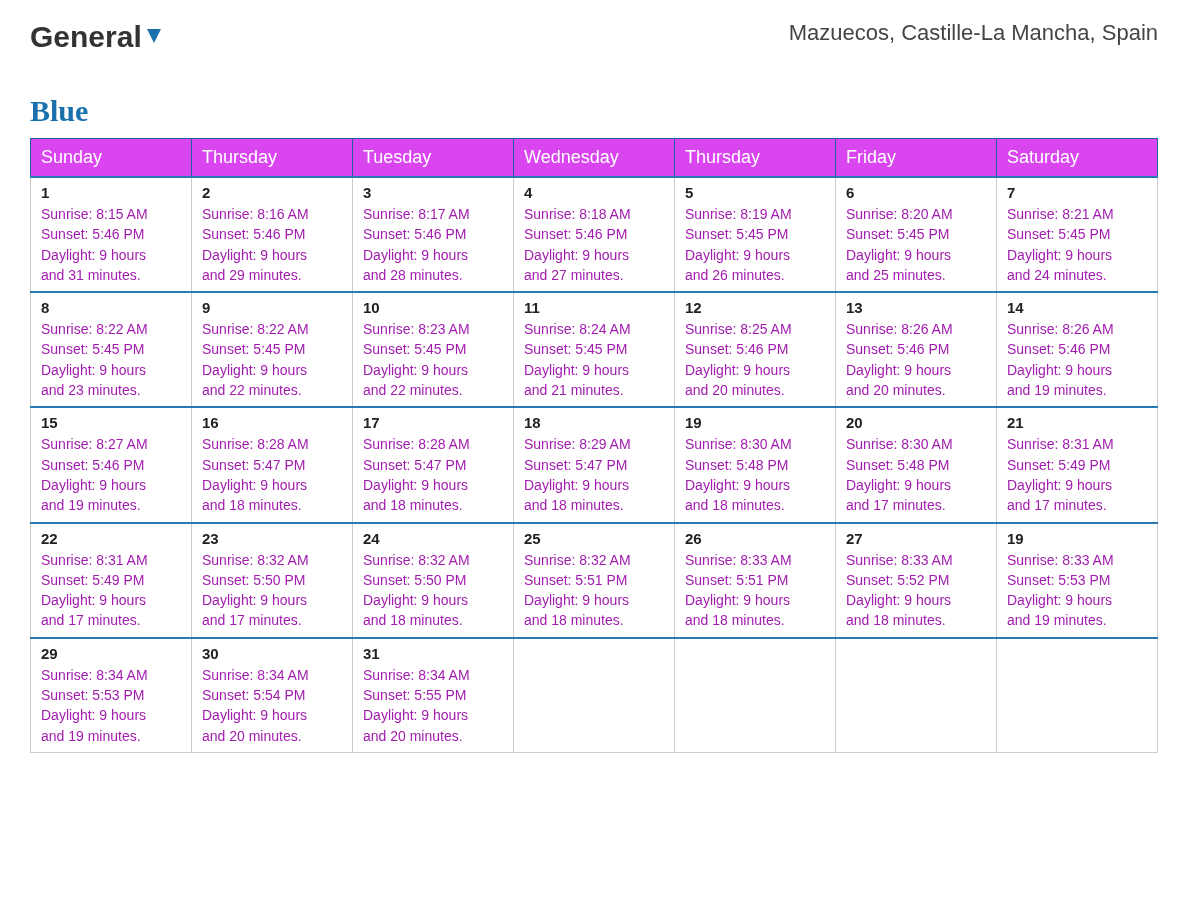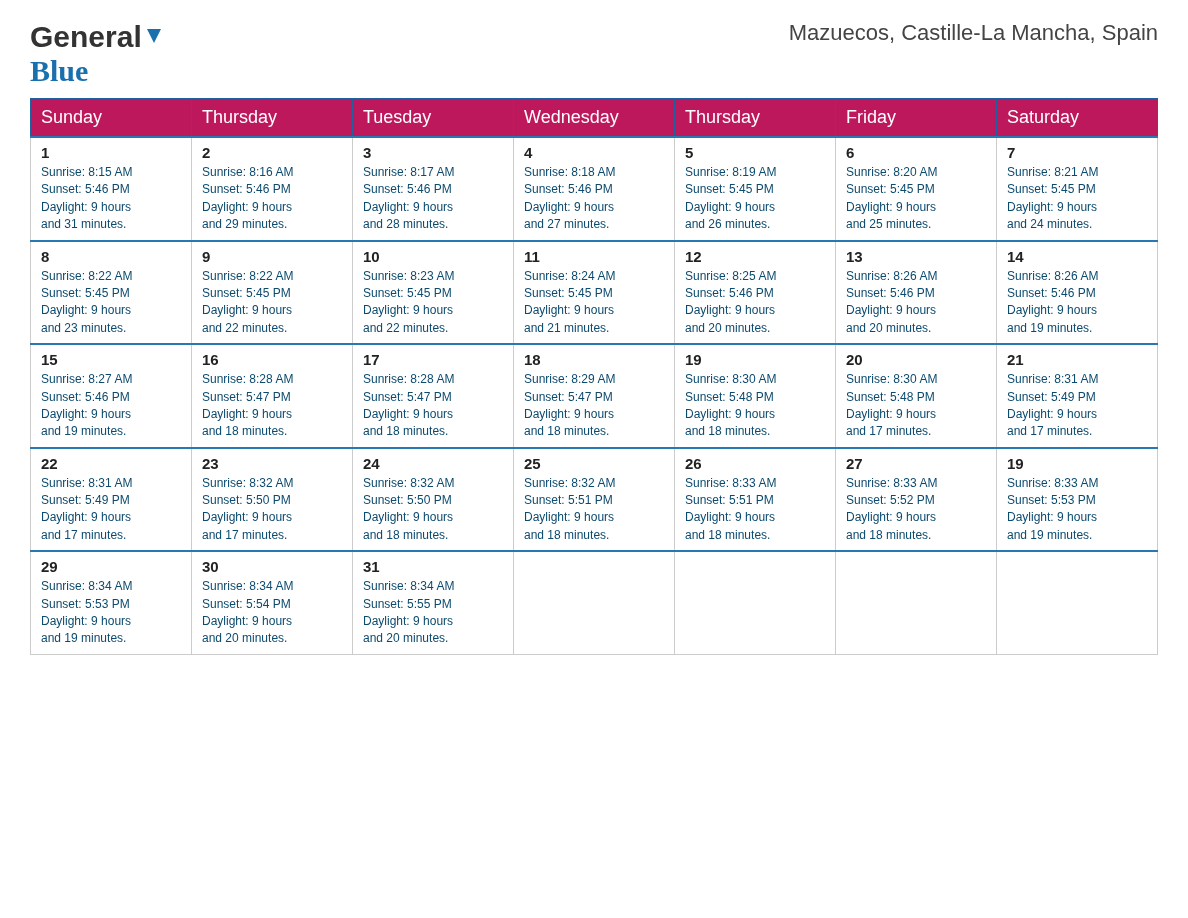--- a/index.html
+++ b/index.html
@@ -13,41 +13,42 @@
     .header-row {
       display: flex;
       justify-content: space-between;
       align-items: flex-start;
       margin-bottom: 10px;
     }
     .logo {
       display: flex;
       flex-direction: column;
       align-items: flex-start;
+      gap: 40px;
     }
     .title-block {
       text-align: right;
     }
     .month-title {
       font-size: 52px;
       font-weight: normal;
       color: #222;
       line-height: 1.1;
     }
     .location-title {
       font-size: 22px;
       color: #444;
     }
     .calendar-table {
       width: 100%;
       border-collapse: collapse;
       margin-top: 10px;
     }
     .calendar-table th {
-      background-color: #be185d;
+      background-color: #d946ef;
       color: #fff;
       font-size: 18px;
       font-weight: normal;
       padding: 8px 10px;
       text-align: left;
       border: 1px solid #2060a0;
     }
     .calendar-table td {
       vertical-align: top;
       padding: 6px 10px;
@@ -63,22 +64,22 @@
       border-top: 2px solid #2878b4;
     }
     .day-number {
       font-size: 15px;
       font-weight: bold;
       color: #222;
       display: block;
       margin-bottom: 3px;
     }
     .day-info {
-      font-size: 12px;
-      color: #0c4a6e;
+      font-size: 14px;
+      color: #a21caf;
       line-height: 1.45;
     }
     .logo-text-row {
       display: flex;
       flex-direction: row;
       align-items: center;
     }
   </style>
 </head>
 <body>

